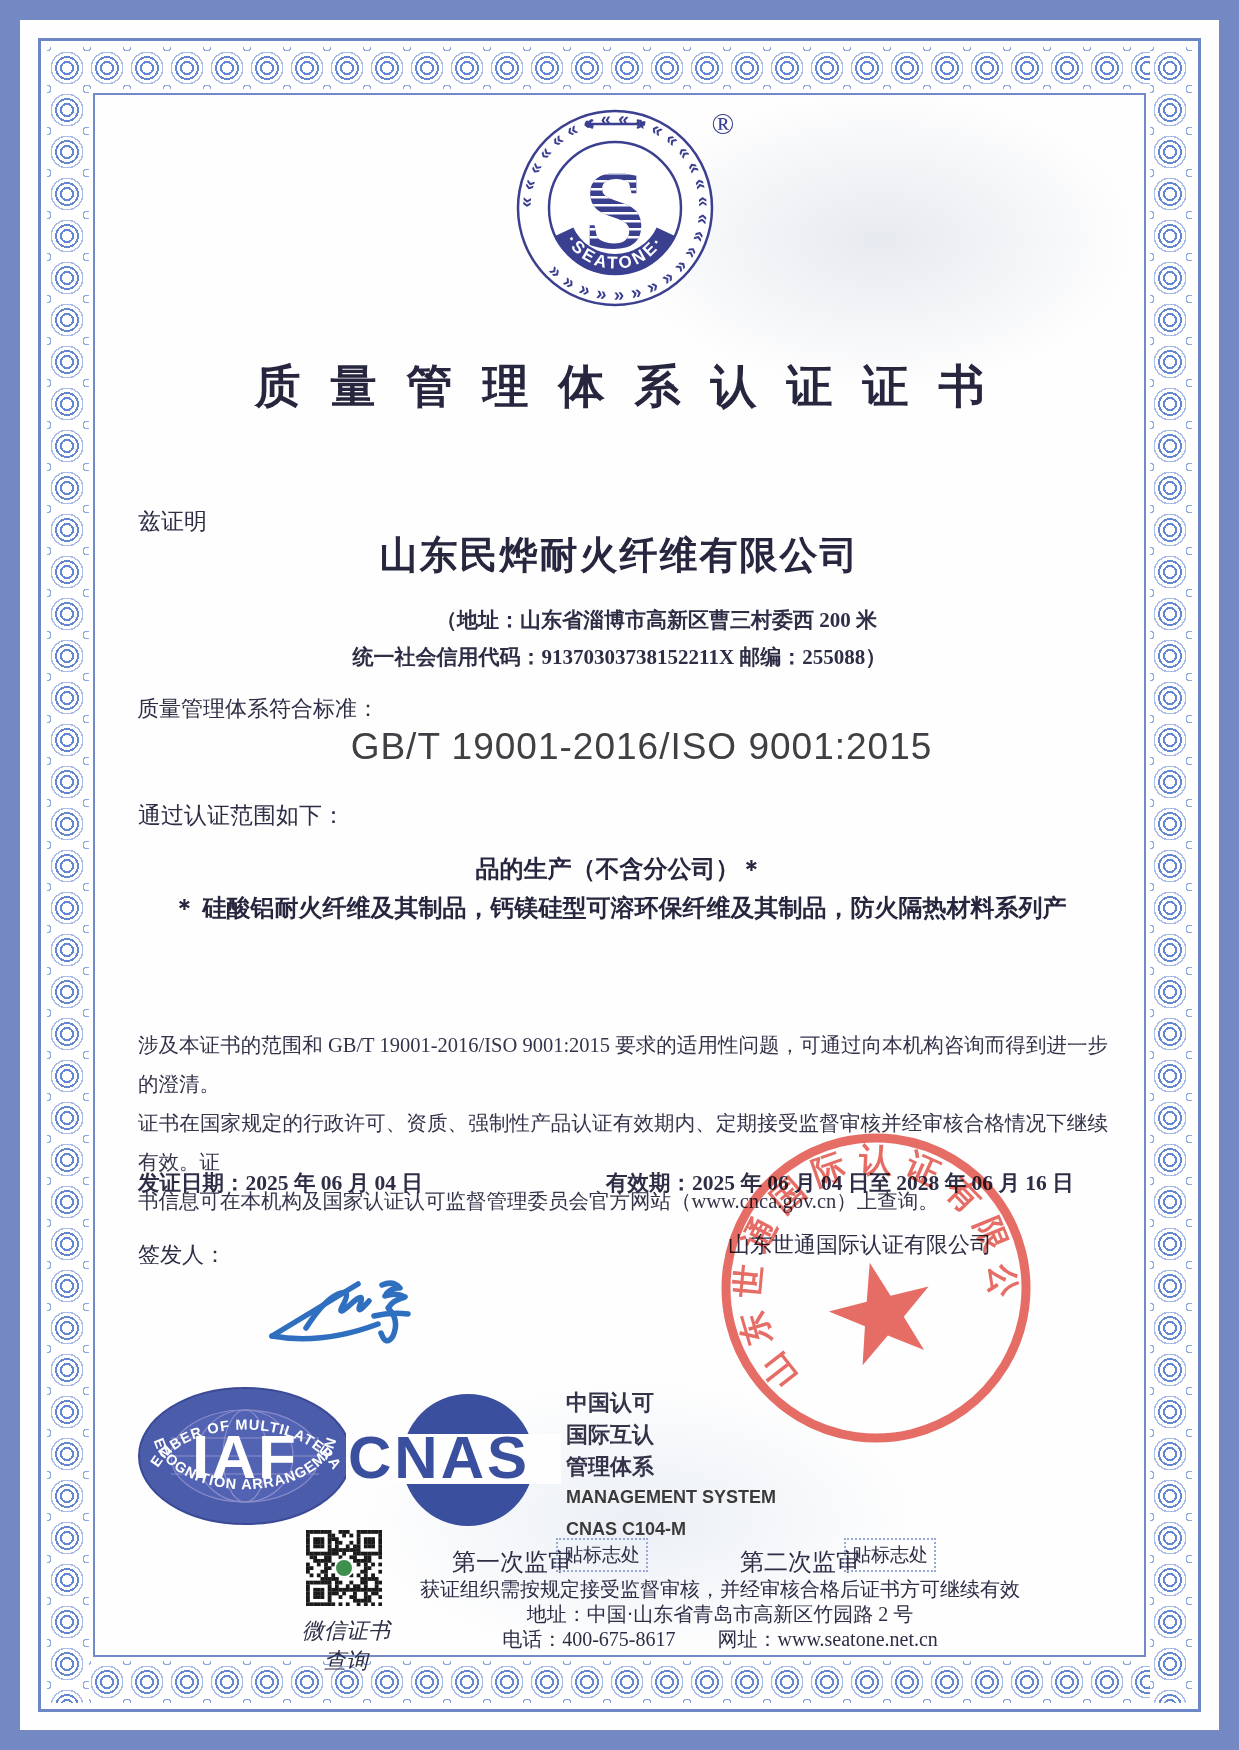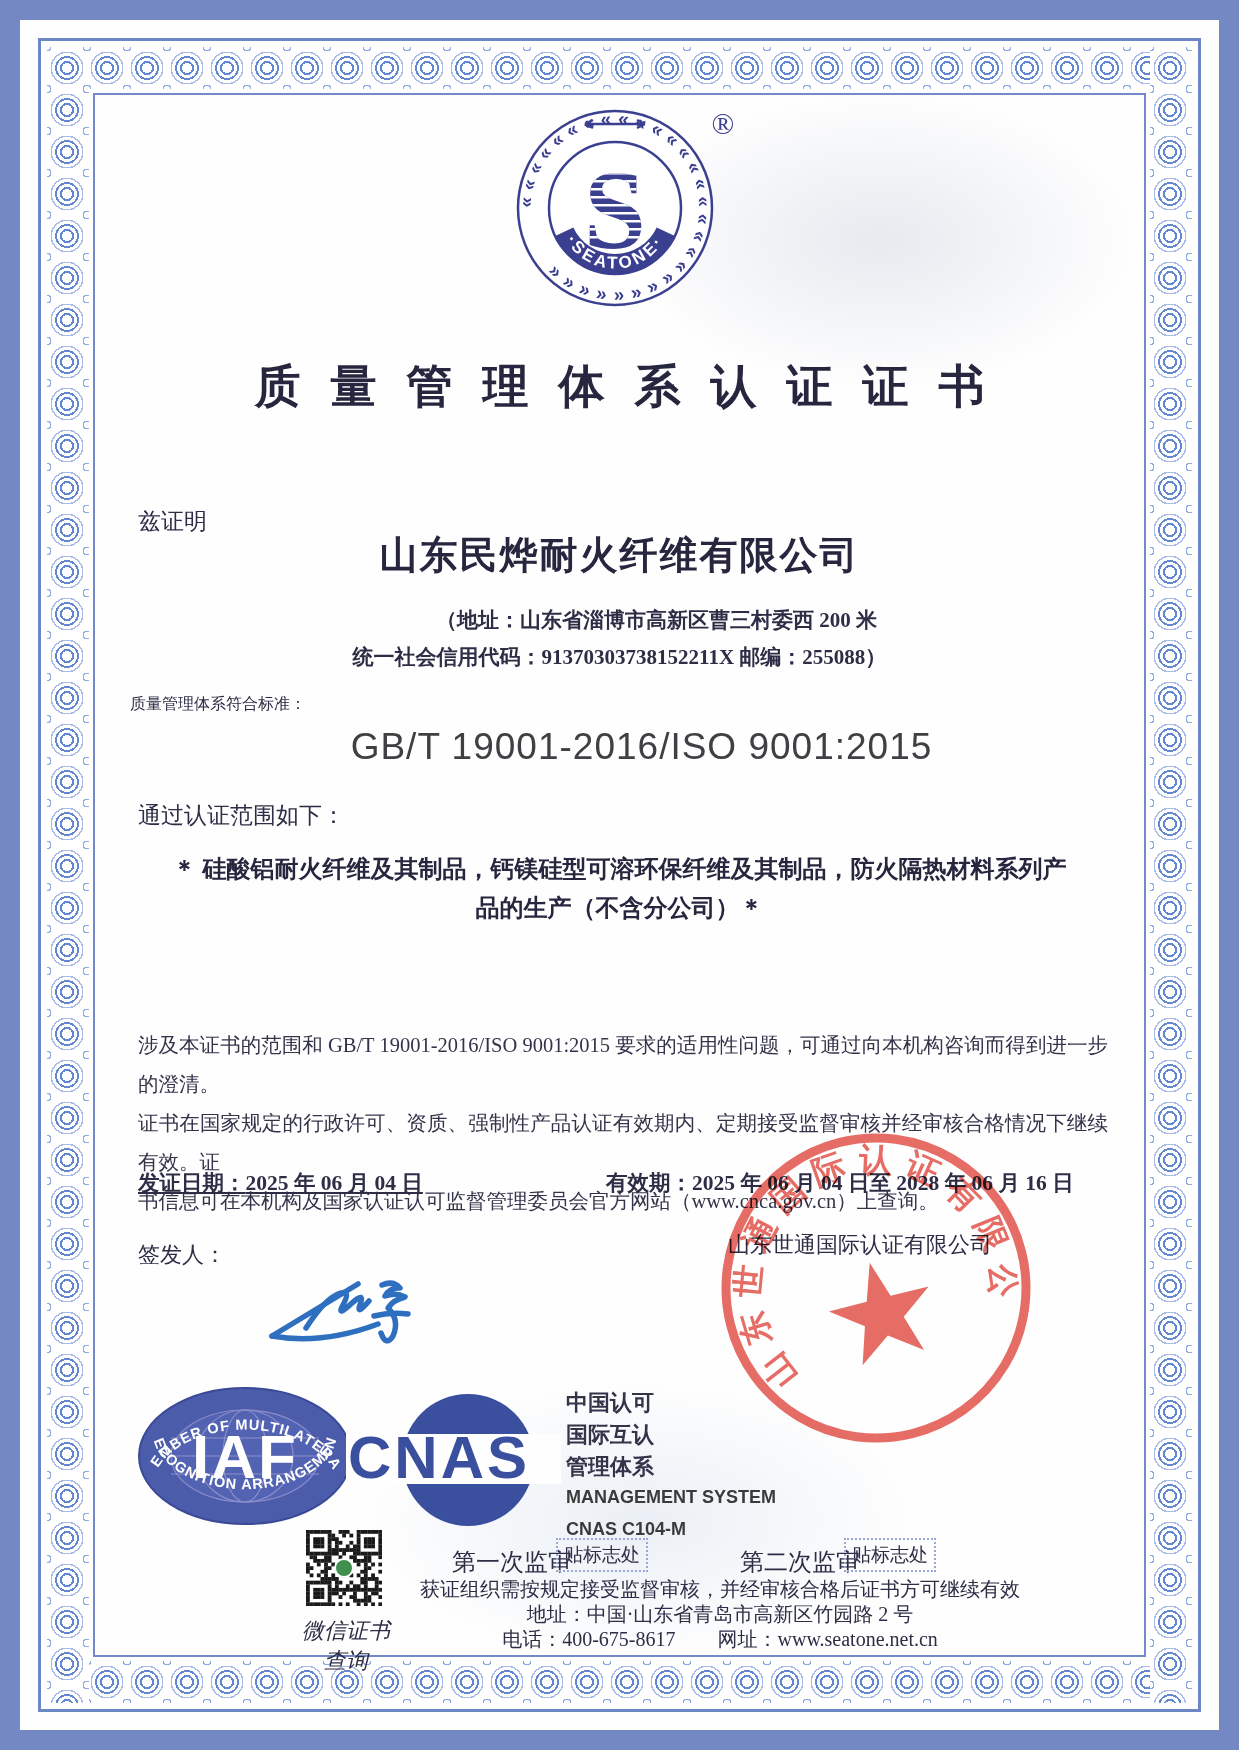--- a/index.html
+++ b/index.html
@@ -22,21 +22,21 @@
   .orn.left{left:47px;top:47px;bottom:47px;width:42px;}
   .orn.right{right:47px;top:47px;bottom:47px;width:42px;}
   .stain{position:absolute;pointer-events:none;}
   .title{left:0;width:100%;top:356px;text-align:center;font-size:46px;font-weight:bold;letter-spacing:30px;padding-left:30px;box-sizing:border-box;color:#26263e;}
   .certno{top:448px;right:134px;font-weight:bold;color:#26263e;}
   .certno .lab{font-size:22px;}
   .certno .val{font-size:25px;font-family:"Liberation Serif",serif;}
   .intro{left:138px;top:506px;font-size:23px;color:#2d2d46;}
   .company{left:0;width:100%;top:530px;text-align:center;font-size:38px;font-weight:bold;color:#26263e;letter-spacing:2px;}
   .addr{left:0;width:100%;text-align:center;font-size:21px;font-weight:600;color:#2d2d46;}
-  .stdlabel{left:130px;top:694px;font-size:16px;color:#2d2d46;}
+  .stdlabel{left:137px;top:694px;font-size:22px;color:#2d2d46;}
   .stdval{left:0;width:100%;top:726px;text-align:center;font-family:"Liberation Sans",sans-serif;font-size:37px;color:#3f3f44;letter-spacing:1px;padding-left:22px;}
   .scopelabel{left:138px;top:800px;font-size:23px;color:#2d2d46;}
   .scope{left:0;width:100%;top:850px;text-align:center;font-size:24px;font-weight:bold;line-height:39px;color:#26263e;}
   .legal{left:138px;width:970px;top:1026px;font-size:20.5px;line-height:39px;color:#33334a;text-align:justify;}
   .daterow{font-size:21.5px;font-weight:600;color:#2d2d46;top:1168px;}
   .signer{left:138px;top:1240px;font-size:22px;color:#2d2d46;}
   .issuer{left:728px;top:1230px;font-size:22px;color:#2d2d46;}
   .cnastext{font-size:22px;font-weight:bold;color:#33334a;left:566px;}
   .cnasen{font-family:"Liberation Sans",sans-serif;font-weight:bold;font-size:18px;color:#3a3a3a;left:566px;}
   .auditlab{font-size:24px;color:#2d2d46;top:1546px;}
@@ -103,31 +103,31 @@
   <div class="abs intro">兹证明</div>
   <div class="abs company">山东民烨耐火纤维有限公司</div>
   <div class="abs addr" style="top:606px;padding-left:37px;">（地址：山东省淄博市高新区曹三村委西 200 米</div>
   <div class="abs addr" style="top:643px;">统一社会信用代码：91370303738152211X 邮编：255088）</div>
 
   <div class="abs stdlabel">质量管理体系符合标准：</div>
   <div class="abs stdval">GB/T 19001-2016/ISO 9001:2015</div>
 
   <div class="abs scopelabel">通过认证范围如下：</div>
   <div class="abs scope">
+    <div>品的生产（不含分公司）＊</div>
     <div>＊ 硅酸铝耐火纤维及其制品，钙镁硅型可溶环保纤维及其制品，防火隔热材料系列产</div>
-    <div>品的生产（不含分公司）＊</div>
   </div>
 
   <div class="abs legal">
     <div>涉及本证书的范围和 GB/T 19001-2016/ISO 9001:2015 要求的适用性问题，可通过向本机构咨询而得到进一步的澄清。</div>
     <div>证书在国家规定的行政许可、资质、强制性产品认证有效期内、定期接受监督审核并经审核合格情况下继续有效。证</div>
     <div>书信息可在本机构及国家认证认可监督管理委员会官方网站（www.cnca.gov.cn）上查询。</div>
   </div>
 
-  <div class="abs daterow" style="left:138px;text-decoration:underline;">
+  <div class="abs daterow" style="left:138px;">
     <span>发证日期：</span><span>2025 年 06 月 04 日</span>
   </div>
   <div class="abs daterow" style="left:606px;">
     <span>有效期：</span><span>2025 年 06 月 04 日至 2028 年 06 月 16 日</span>
   </div>
 
   <div class="abs signer">签发人：</div>
   <svg class="abs" style="left:262px;top:1252px;" width="200" height="105" viewBox="0 0 200 105">
     <g fill="none" stroke="#2f6fc0" stroke-width="5.5" stroke-linecap="round" stroke-linejoin="round">
       <path d="M10,84 L96,32"></path>

